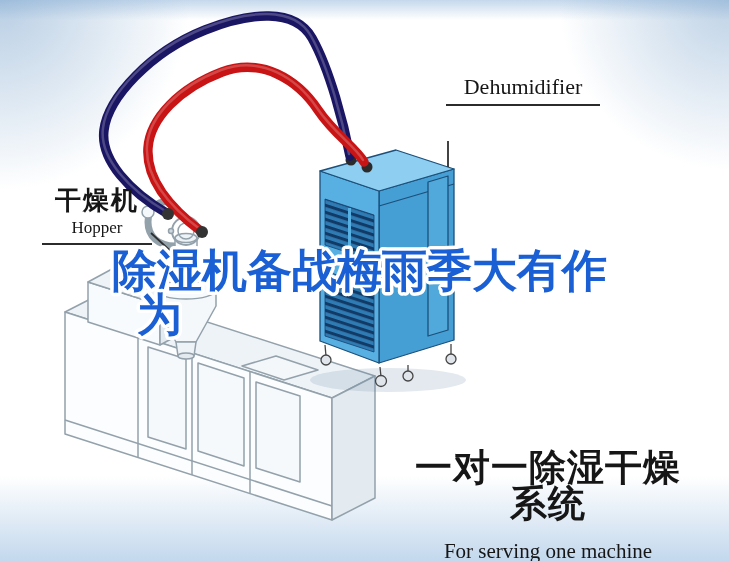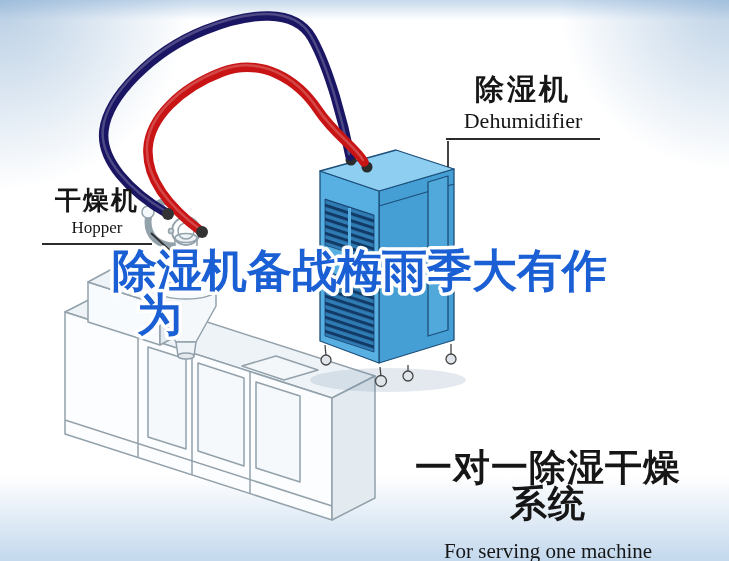--- a/index.html
+++ b/index.html
@@ -119,21 +119,20 @@
       <line x1="151" y1="233" x2="177" y2="257"></line>
     </g>
 
     <g style="font-family:&quot;DejaVu Sans&quot;,&quot;Liberation Sans&quot;,sans-serif;font-weight:bold;" stroke="#ffffff" stroke-width="7" stroke-linejoin="round" paint-order="stroke">
       <text x="112" y="286" font-size="45" fill="#1a5fd4">除湿机备战梅雨季大有作</text>
       <text x="137" y="330" font-size="45" fill="#1a5fd4">为</text>
     </g>
   </svg>
 
   <div class="lbl label-dehum underlined">
-    <span class="zh">除湿机</span>
     <span class="en">Dehumidifier</span>
   </div>
 
   <div class="lbl label-hopper underlined">
     <span class="zh">干燥机</span>
     <span class="en">Hopper</span>
   </div>
 
   <div class="lbl label-system">
     <span class="zh">一对一除湿干燥系统</span>

